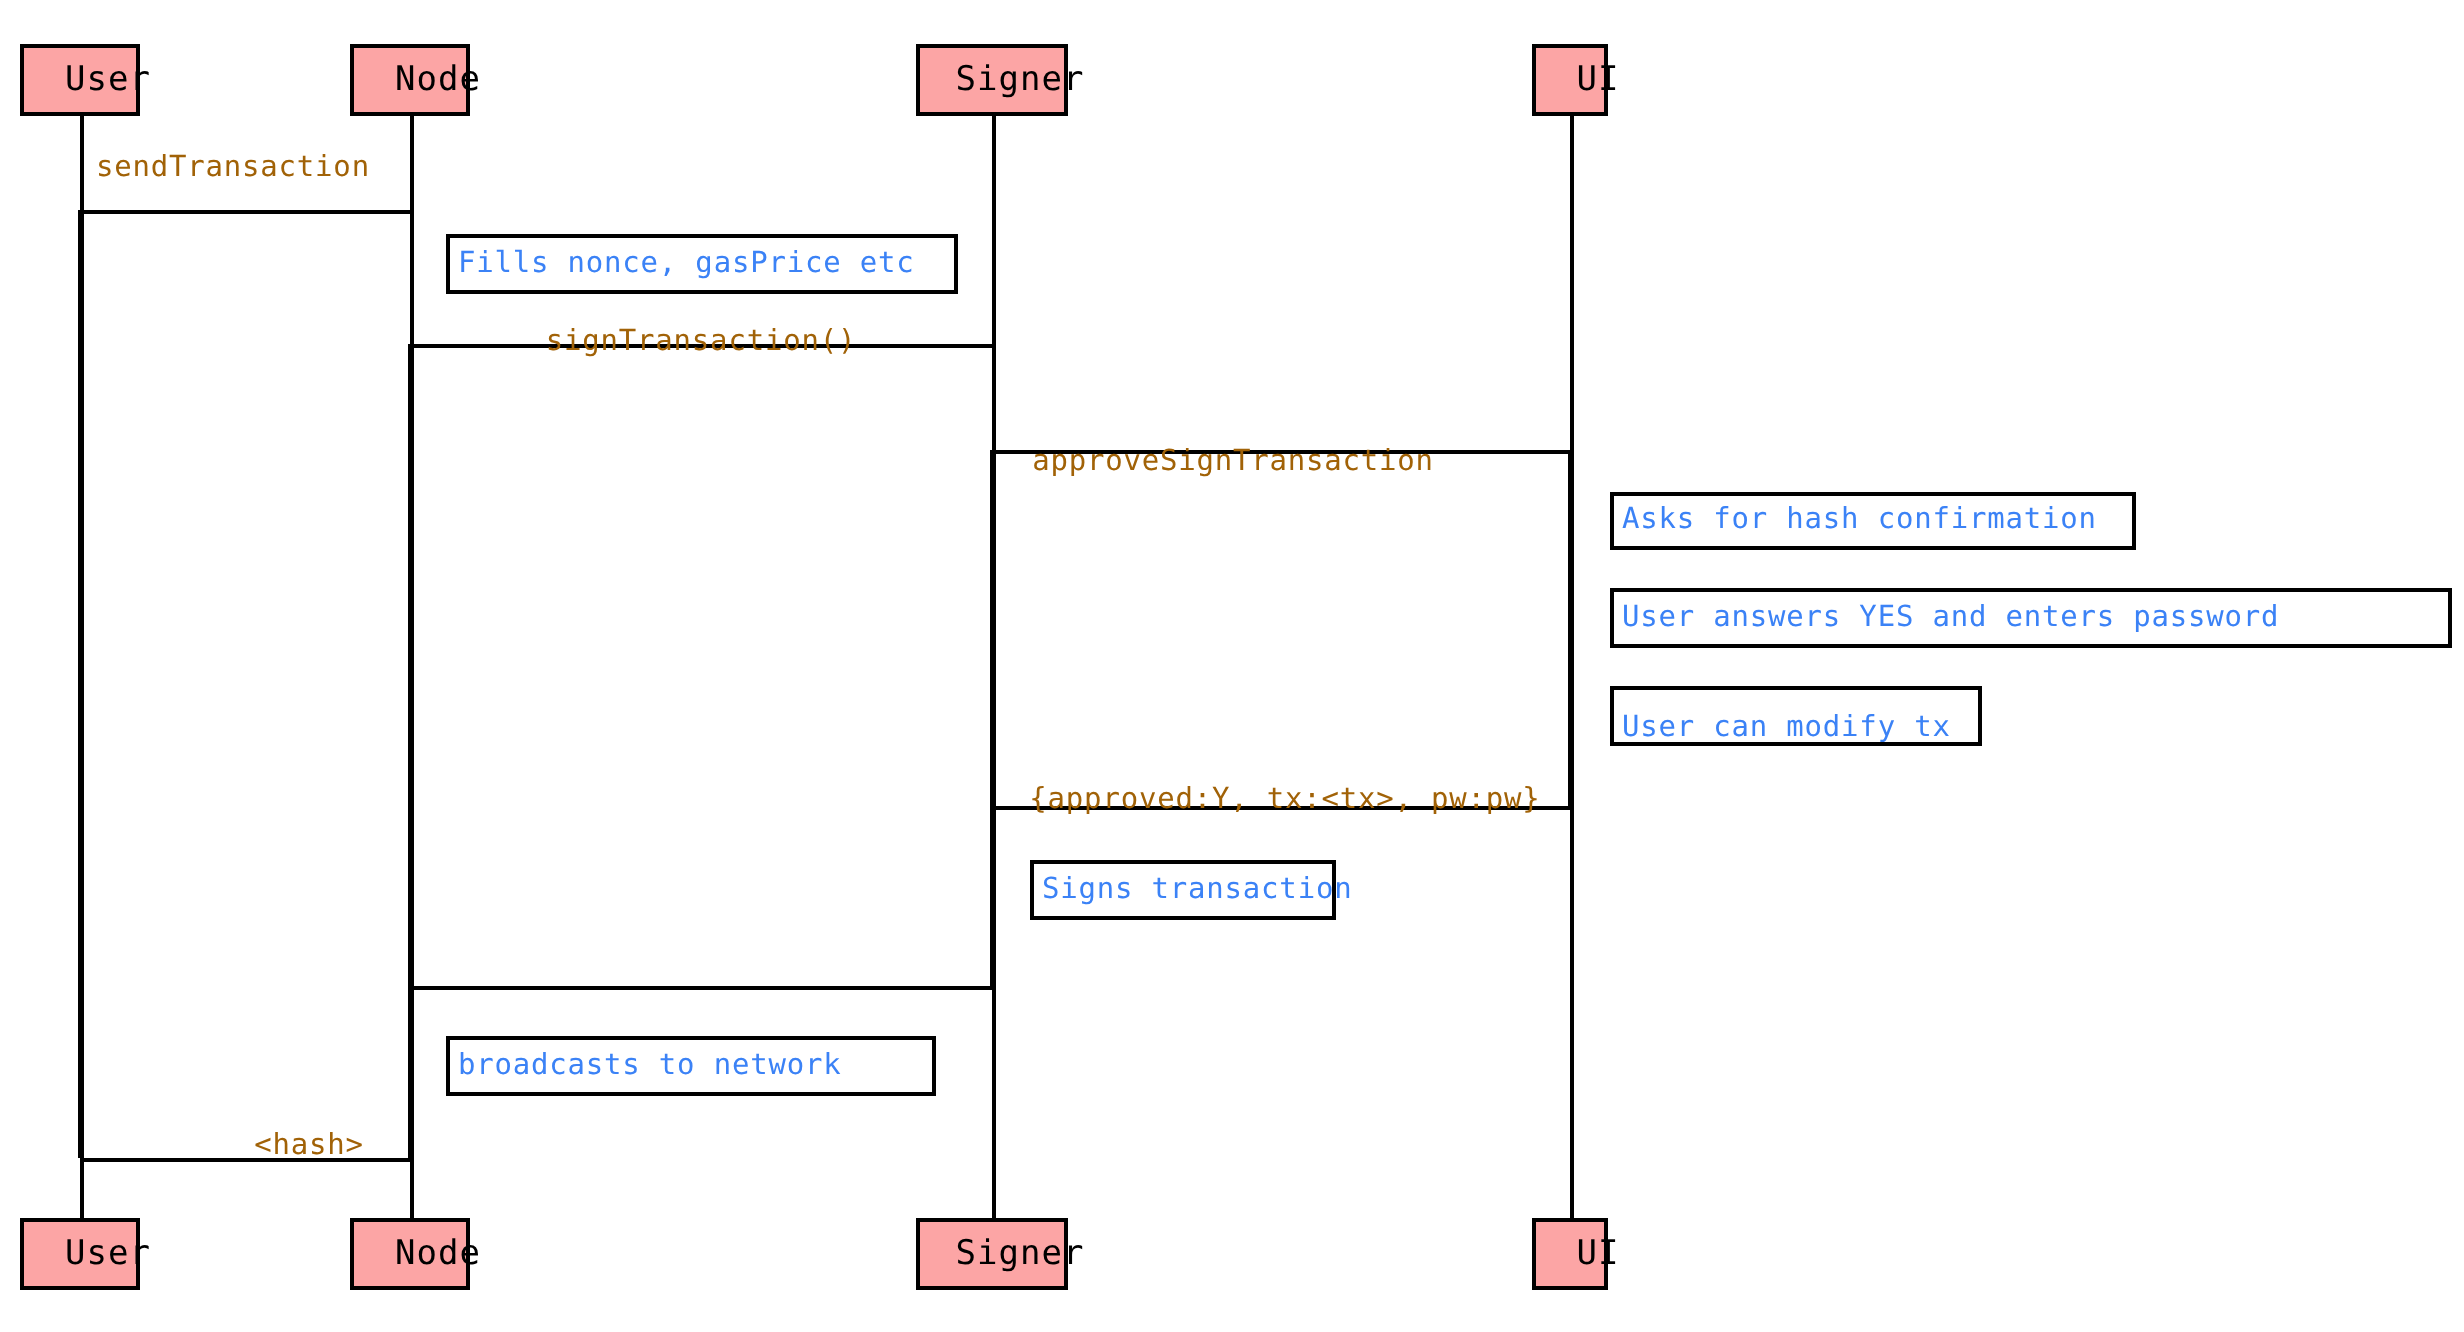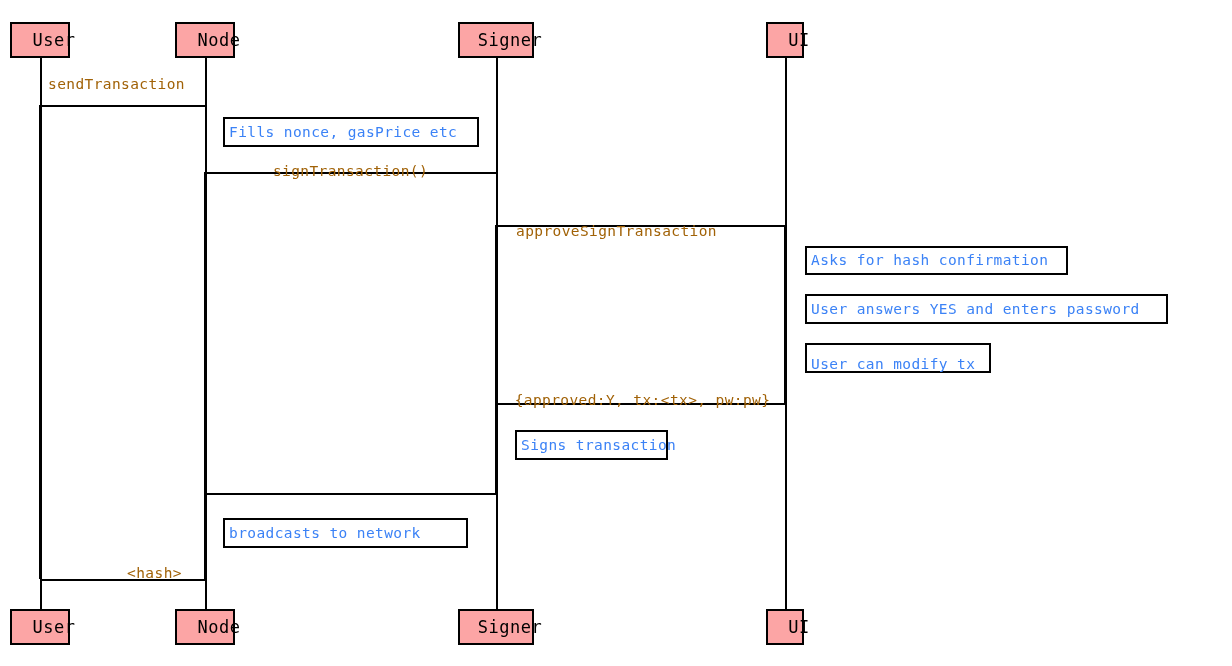--- a/index.html
+++ b/index.html
@@ -140,21 +140,21 @@
 
   <div class="msg-line" style="left:205px; top:172px; width:292px;"></div>
   <div class="msg-label center" style="left:205px; top:164px; width:291px;">signTransaction()</div>
 
   <div class="msg-line" style="left:496px; top:225px; width:290px;"></div>
   <div class="msg-label center" style="left:472px; top:204px; width:289px;margin-top:20px;">approveSignTransaction</div>
 
   <div class="note-box" style="left:805px; top:246px; width:263px; height:29px;">
     <span>Asks for hash confirmation</span>
   </div>
-  <div class="note-box" style="left:805px; top:294px; width:363px; height:30px;">
+  <div class="note-box" style="left:805px; top:294px; width:421px; height:30px;">
     <span>User answers YES and enters password</span>
   </div>
   <div class="note-box" style="left:805px; top:343px; width:186px; height:30px;align-items:flex-end;">
     <span>User can modify tx</span>
   </div>
 
   <div class="msg-line" style="left:496px; top:403px; width:290px;"></div>
   <div class="msg-label center" style="left:498px; top:393px; width:289px;">{approved:Y, tx:&lt;tx&gt;, pw:pw}</div>
 
   <div class="note-box" style="left:515px; top:430px; width:153px; height:30px;">

